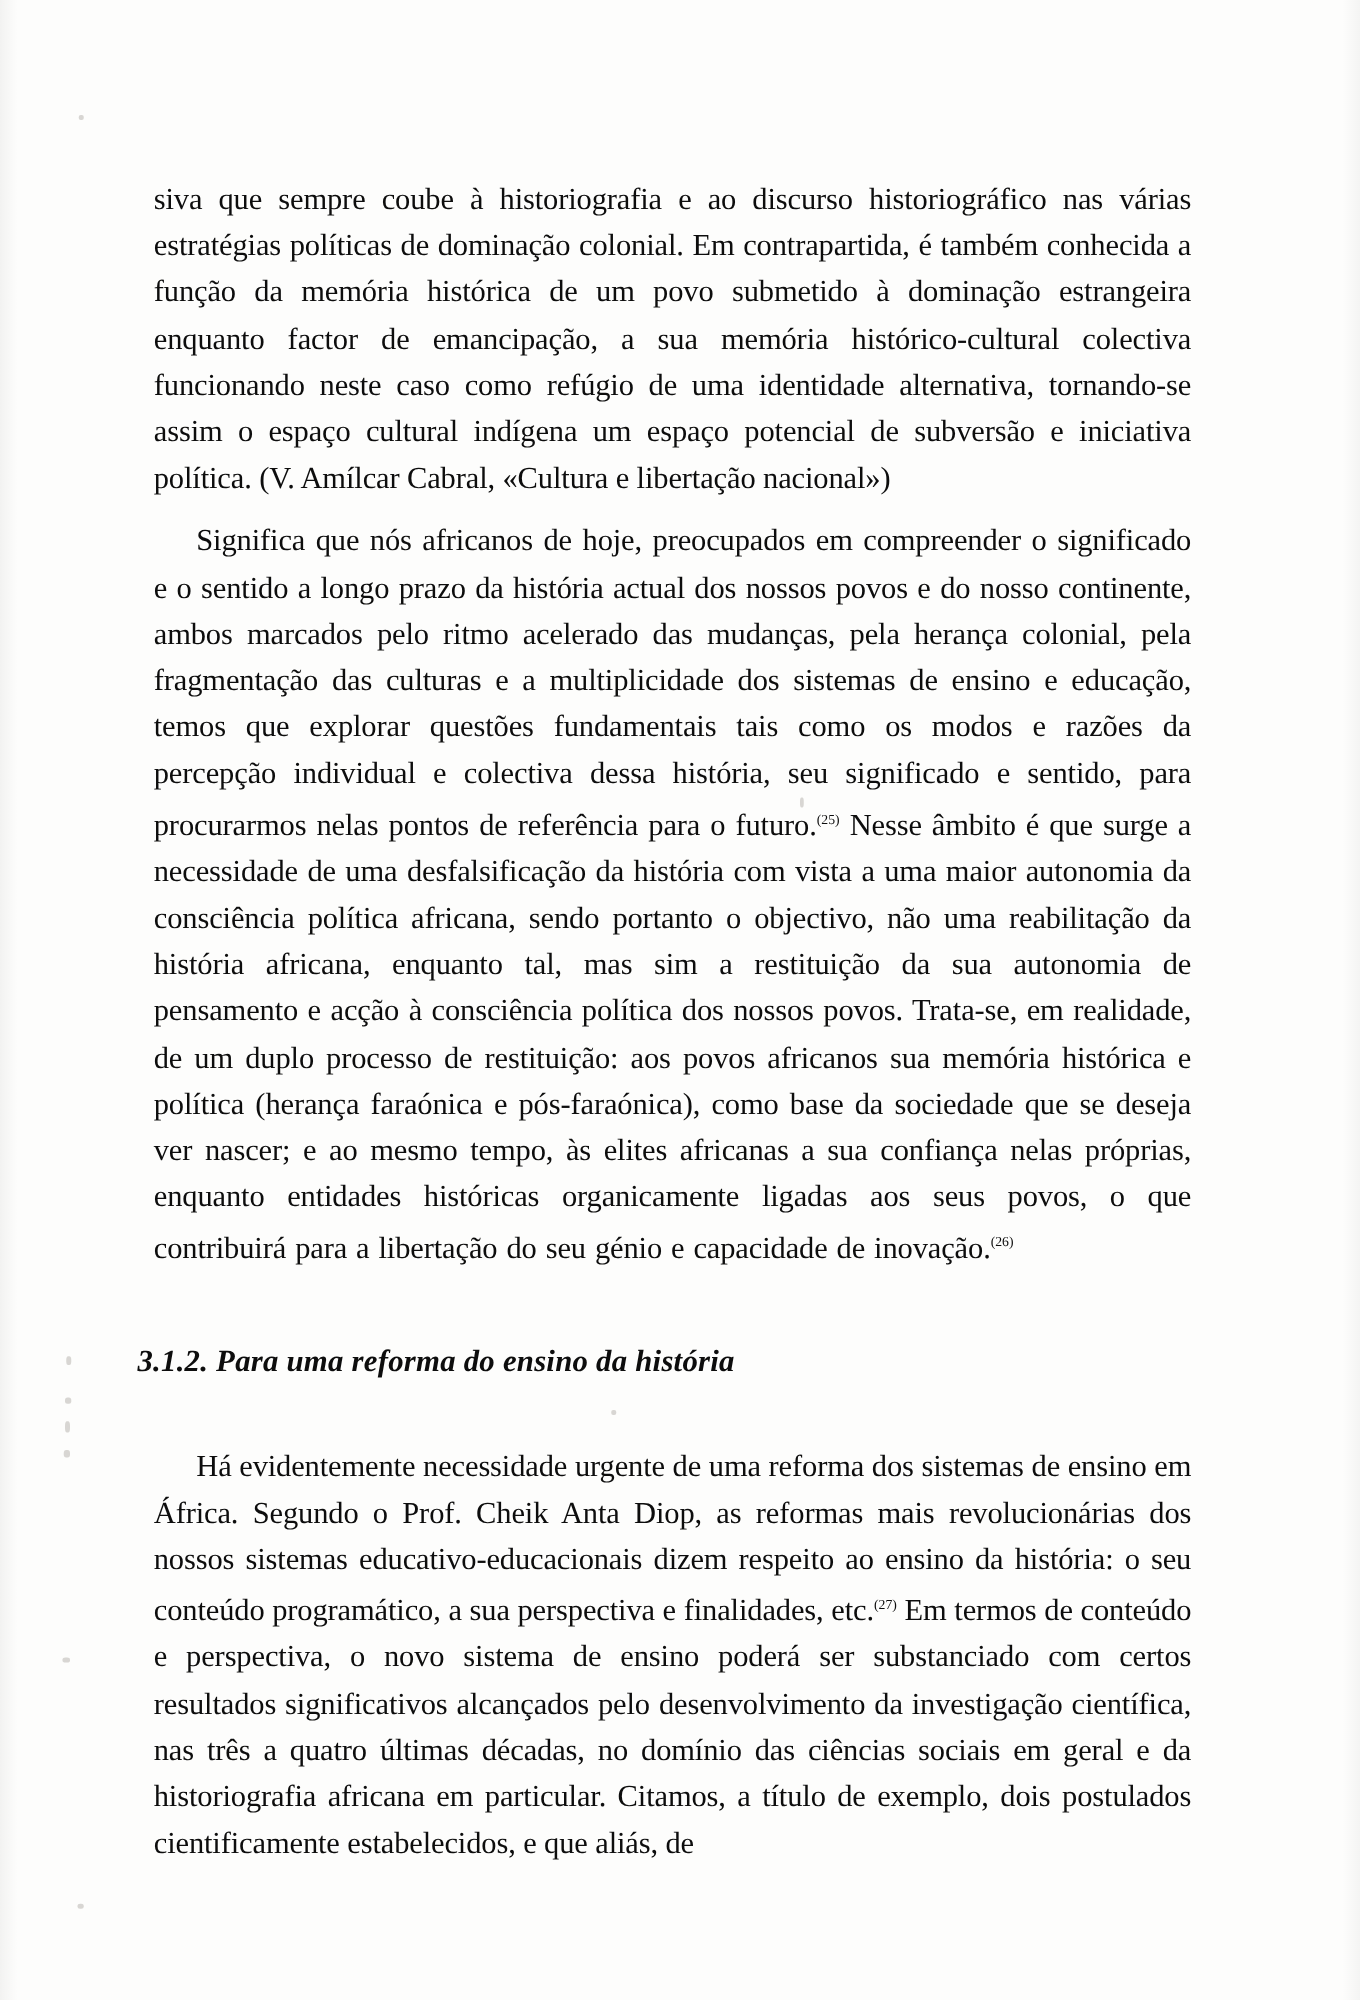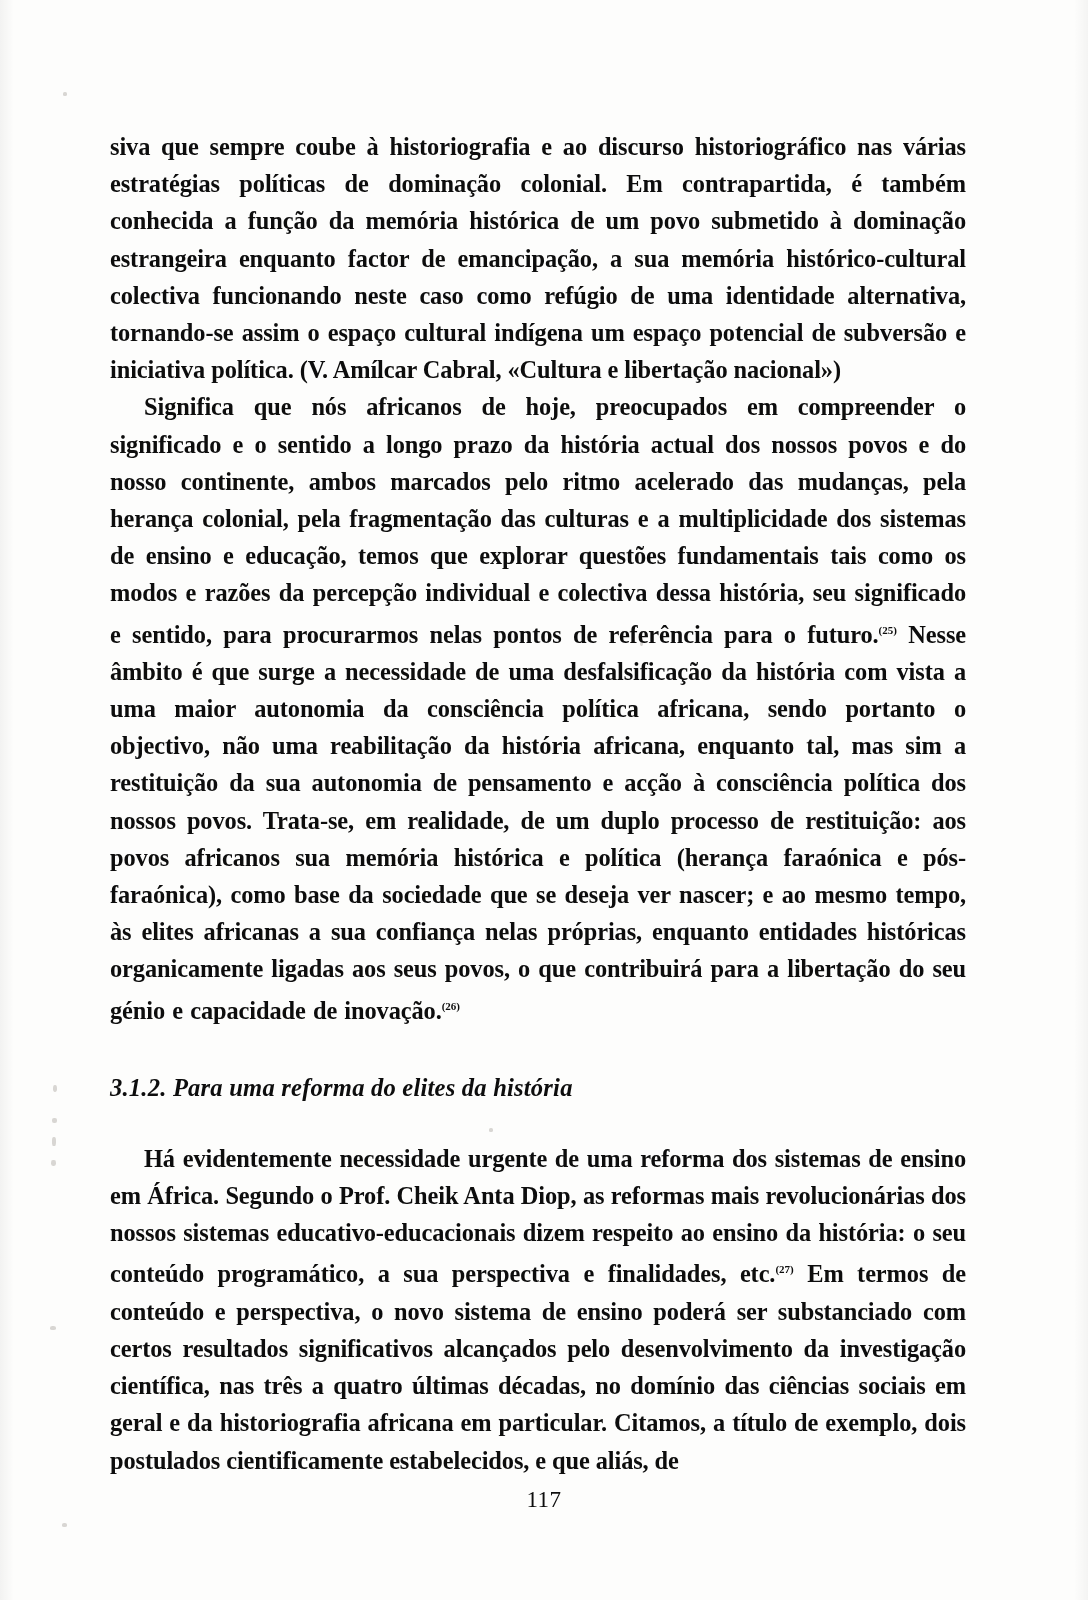--- a/index.html
+++ b/index.html
@@ -24,29 +24,28 @@
   }
 
   .content {
     position: absolute;
     left: 110px;
     top: 128px;
     width: 856px;
   }
 
   p.para {
-    margin: 0;
+    margin: 13px;
     font-size: 24.4px;
     line-height: 37.2px;
     text-align: justify;
     text-justify: inter-word;
     hyphens: none;
     letter-spacing: -0.1px;
     word-spacing: 0px;
-    font-weight: bold;
   }
 
   p.para.first-block {
     text-indent: 0;
   }
   p.para.indented {
     text-indent: 34px;
   }
 
   
@@ -118,23 +117,22 @@
   <div class="speckle" style="left:640px; top:638px; width:3px; height:8px;"></div>
 
   <div class="content">
 
     <p class="para first-block">siva que sempre coube à historiografia e ao discurso historiográfico nas várias estratégias políticas de dominação colonial. Em contrapartida, é também conhecida a função da memória histórica de um povo submetido à dominação estrangeira enquanto factor de emancipação, a sua memória histórico-cultural colectiva funcionando neste caso como refúgio de uma identidade alternativa, tornando-se assim o espaço cultural indígena um espaço potencial de subversão e iniciativa política. (V. Amílcar Cabral, «Cultura e libertação nacional»)</p>
 
     <p class="para indented loose"><span>Significa que nós africanos de hoje, preocupados em compreender o significado e o sentido a longo prazo da história actual dos nossos povos e do nosso continente, ambos marcados pelo ritmo acelerado das mudanças, pela herança colonial, pela fragmentação das culturas e a multiplicidade dos sistemas de ensino e educação, temos que explorar questões fundamentais tais como os modos e razões da percepção individual e colectiva dessa história, seu significado e sentido, para procurarmos nelas pontos de referência para o futuro.</span><sup class="fn">(25)</sup><span> Nesse âmbito é que surge a necessidade de uma desfalsificação da história com vista a uma maior autonomia da consciência política africana, sendo portanto o objectivo, não uma reabilitação da história africana, enquanto tal, mas sim a restituição da sua autonomia de pensamento e acção à consciência política dos nossos povos. Trata-se, em realidade, de um duplo processo de restituição: aos povos africanos sua memória histórica e política (herança faraónica e pós-faraónica), como base da sociedade que se deseja ver nascer; e ao mesmo tempo, às elites africanas a sua confiança nelas próprias, enquanto entidades históricas organicamente ligadas aos seus povos, o que contribuirá para a libertação do seu génio e capacidade de inovação.</span><sup class="fn">(26)</sup></p>
 
     <div class="gap-before-heading"></div>
 
-    <h3 class="section-heading">3.1.2. Para uma reforma do elites da história</h3>
+    <h3 class="section-heading">3.1.2. Para uma reforma do ensino da história</h3>
 
     <div class="gap-after-heading"></div>
 
     <p class="para indented"><span>Há evidentemente necessidade urgente de uma reforma dos sistemas de ensino em África. Segundo o Prof. Cheik Anta Diop, as reformas mais revolucionárias dos nossos sistemas educativo-educacionais dizem respeito ao ensino da história: o seu conteúdo programático, a sua perspectiva e finalidades, etc.</span><sup class="fn">(27)</sup><span> Em termos de conteúdo e perspectiva, o novo sistema de ensino poderá ser substanciado com certos resultados significativos alcançados pelo desenvolvimento da investigação científica, nas três a quatro últimas décadas, no domínio das ciências sociais em geral e da historiografia africana em particular. Citamos, a título de exemplo, dois postulados cientificamente estabelecidos, e que aliás, de</span></p>
 
   </div>
 
-  <div class="page-number">117</div>
 
 </div>
 
 </body></html>

